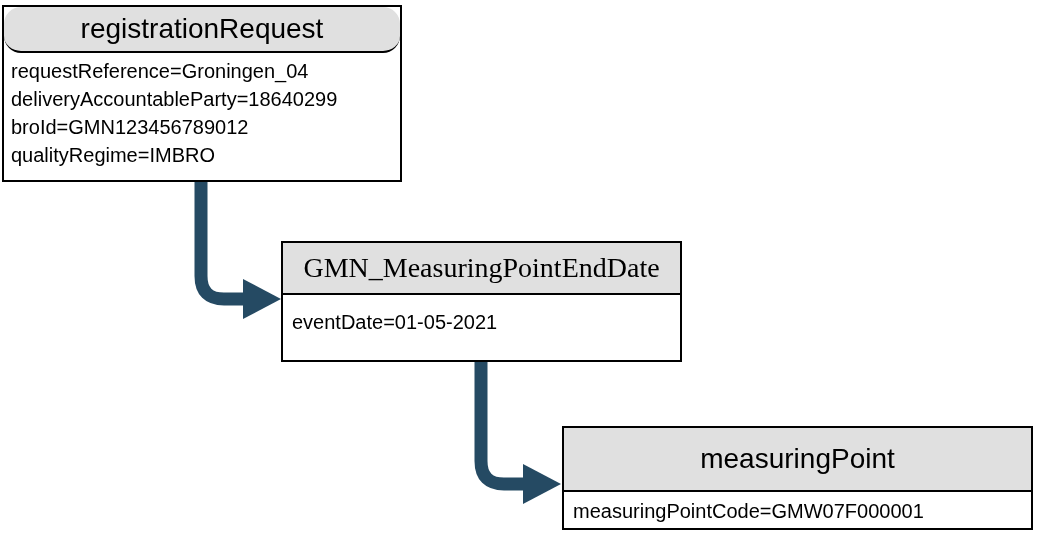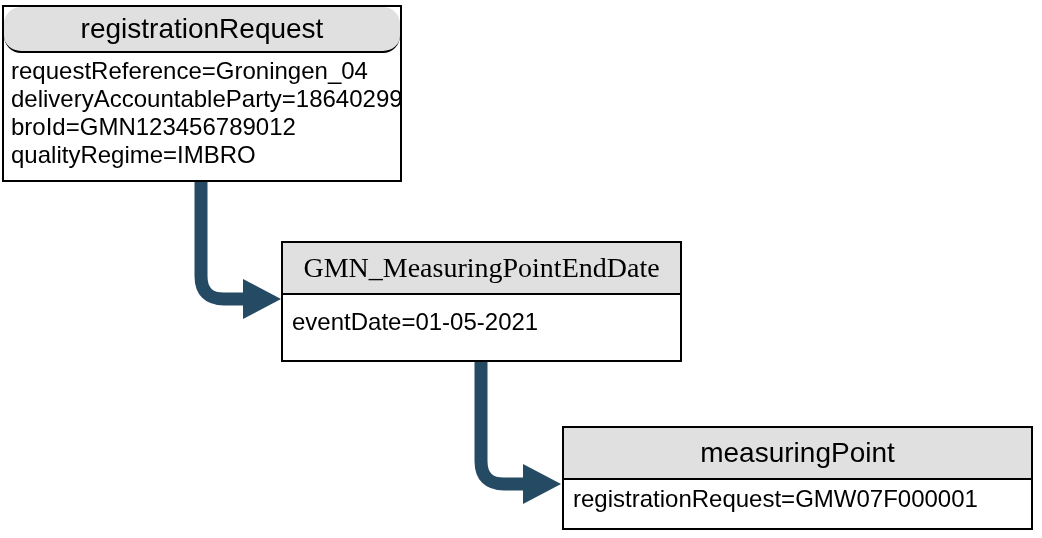--- a/index.html
+++ b/index.html
@@ -42,34 +42,34 @@
     display: flex;
     align-items: center;
     justify-content: center;
     white-space: nowrap;
     overflow: hidden;
   }
   .node-body {
     overflow: hidden;
   }
   .attr {
-    font-size: 24px;
+    font-size: 20px;
     line-height: 28px;
     color: #000000;
     white-space: nowrap;
   }
   
   .node1 { left: 2px;   top: 5px;   width: 400px; height: 177px; }
   .node1 .node-header { height: 46px; border-radius: 17px; }
   .node1 .node-body   { padding: 4px 0 0 7px; }
   .node2 { left: 281px; top: 241px; width: 401px; height: 121px; }
   .node2 .node-header { height: 52px; font-family: Liberation Serif, serif; }
   .node2 .node-body   { padding: 13px 0 0 9px; }
   .node3 { left: 562px; top: 426px; width: 471px; height: 104px; }
-  .node3 .node-header { height: 52px; }
+  .node3 .node-header { height: 64px; }
   .node3 .node-body   { padding: 5px 0 0 9px; }
 </style>
 </head>
 <body>
 
 <div class="canvas">
 
   <svg class="arrow-layer" viewBox="0 0 1042 538">
 
     <path d="M201,181 L201,276 Q201,299 224,299 L245,299" stroke-width="13"></path>
@@ -92,17 +92,17 @@
   <div class="node node2">
     <div class="node-header">GMN_MeasuringPointEndDate</div>
     <div class="node-body">
       <div class="attr">eventDate=01-05-2021</div>
     </div>
   </div>
 
   <div class="node node3">
     <div class="node-header">measuringPoint</div>
     <div class="node-body">
-      <div class="attr">registrationRequest=GMW07F000001</div>
+      <div class="attr">measuringPointCode=GMW07F000001</div>
     </div>
   </div>
 
 </div>
 
 </body></html>

